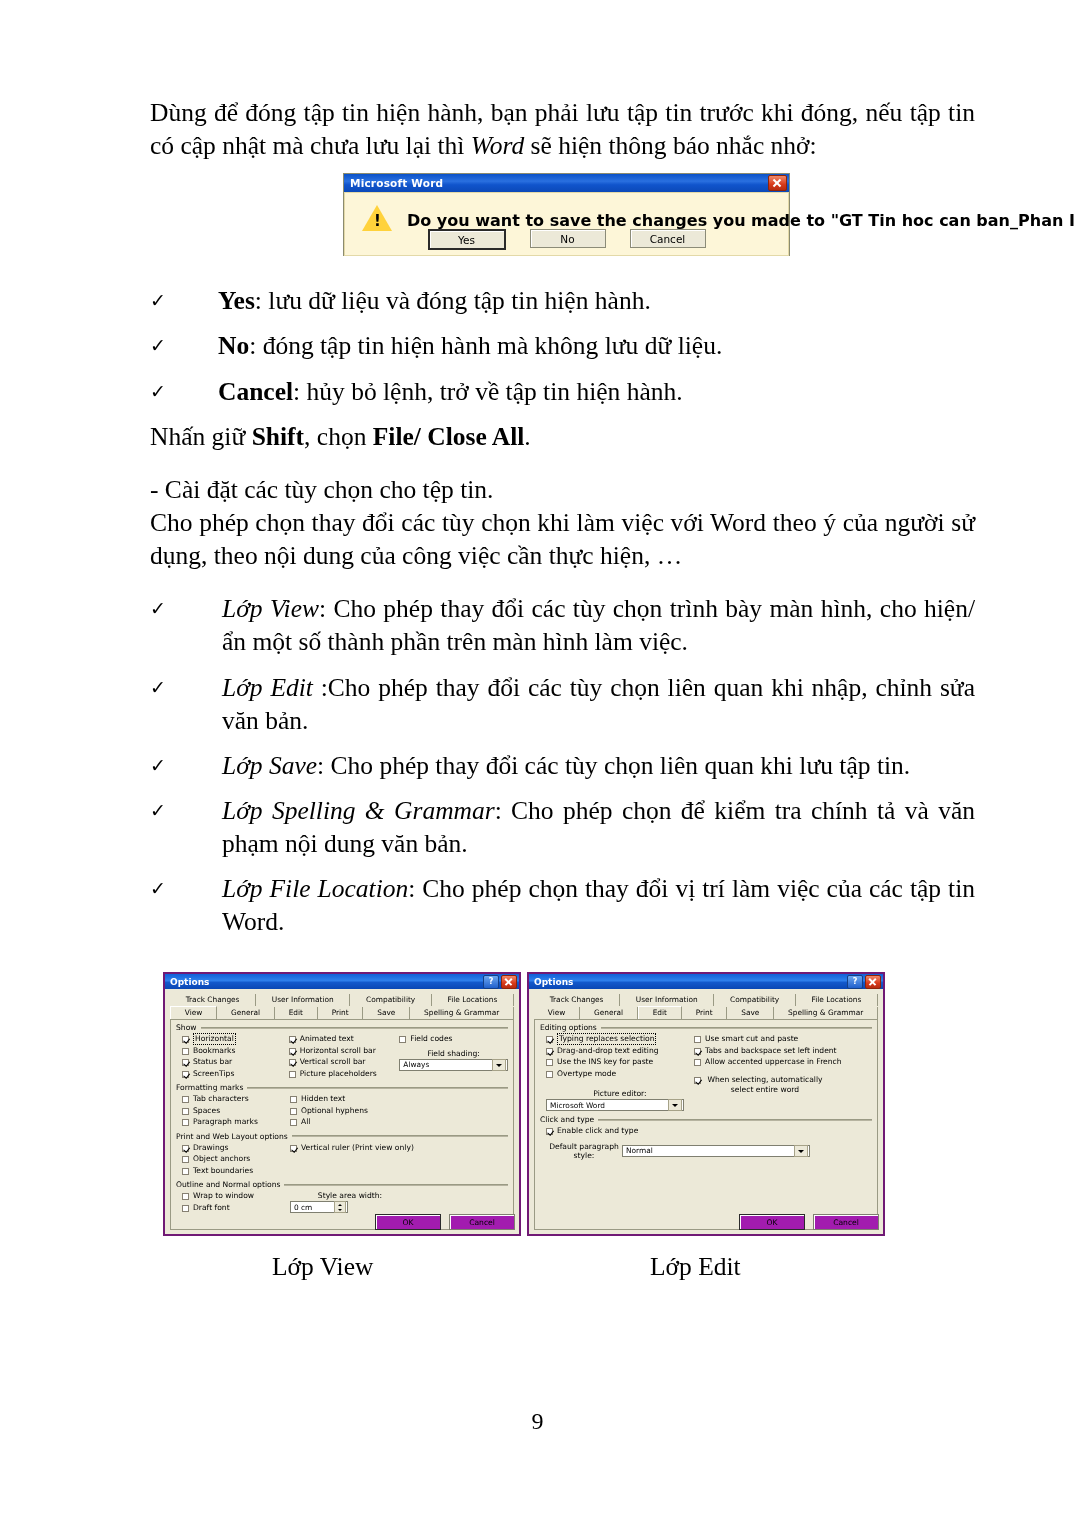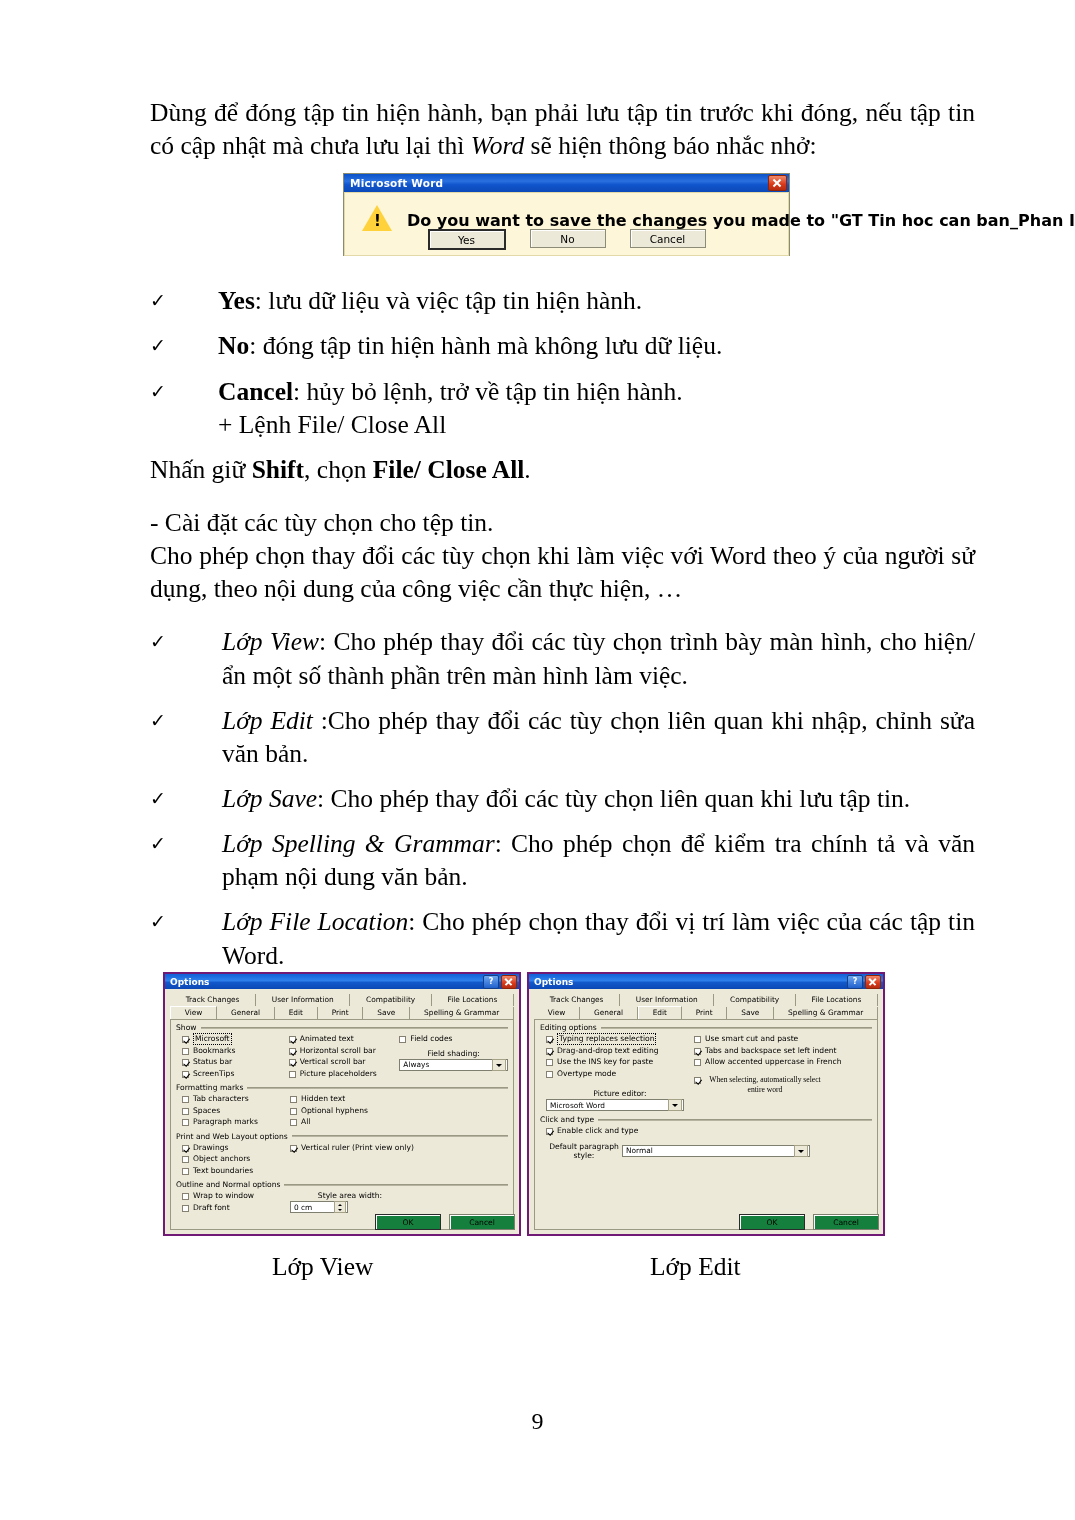--- a/index.html
+++ b/index.html
@@ -298,21 +298,21 @@
   .col { }
 
   .chkrow {
     display: flex;
     align-items: flex-start;
     gap: 4px;
     height: 11.5px;
     white-space: nowrap;
     font-size: 7.6px;
   }
-  .chkrow.two { height: auto; align-items: flex-start; font-family: Liberation Serif, serif; }
+  .chkrow.two { height: auto; align-items: flex-start; }
   .cbx {
     width: 7px; height: 7px;
     border: 1px solid #868072;
     background: #ffffff;
     margin-top: 2px;
     flex: 0 0 7px;
     position: relative;
     box-sizing: border-box;
   }
   .cbx.on::after {
@@ -393,21 +393,21 @@
 
   .opt-footer {
     position: absolute;
     right: 4px;
     bottom: 4px;
     display: flex;
     gap: 8px;
   }
   .opt-btn {
     width: 64px; height: 14px;
-    background: #15803d;
+    background: #a21caf;
     border: 1px solid #7f7f70;
     box-shadow: inset 1px 1px 0 #ffffff;
     font-size: 7.6px;
     display: flex;
     align-items: center;
     justify-content: center;
   }
   .opt-btn.default { border: 1px solid #2b2b2b; }
 
   
@@ -437,36 +437,35 @@
   <div class="content">
 
     <p class="para"><span>Dùng để đóng tập tin hiện hành, bạn phải lưu tập tin trước khi đóng, nếu tập tin có cập nhật mà chưa lưu lại thì </span><span class="ital">Word</span><span> sẽ hiện thông báo nhắc nhở:</span></p>
 
     <div style="height:110px"></div>
 
     <div class="spacer-sm"></div>
 
     <div class="bullet-row">
       <span class="bullet-mark">✓</span>
-      <span class="bullet-body"><span class="bold">Yes</span><span>: lưu dữ liệu và việc tập tin hiện hành.</span></span>
+      <span class="bullet-body"><span class="bold">Yes</span><span>: lưu dữ liệu và đóng tập tin hiện hành.</span></span>
     </div>
     <div class="spacer-sm"></div>
 
     <div class="bullet-row">
       <span class="bullet-mark">✓</span>
       <span class="bullet-body"><span class="bold">No</span><span>: đóng tập tin hiện hành mà không lưu dữ liệu.</span></span>
     </div>
     <div class="spacer-sm"></div>
 
     <div class="bullet-row">
       <span class="bullet-mark">✓</span>
       <span class="bullet-body"><span class="bold">Cancel</span><span>: hủy bỏ lệnh, trở về tập tin hiện hành.</span></span>
     </div>
 
-    <p class="para nojust" style="margin-left:68px">+ Lệnh File/ Close All</p>
 
     <div class="spacer-sm"></div>
 
     <p class="para nojust"><span>Nhấn giữ </span><span class="bold">Shift</span><span>, chọn </span><span class="bold">File/ Close All</span><span>.</span></p>
 
 
     <div class="spacer-md"></div>
 
     <p class="para nojust">- Cài đặt các tùy chọn cho tệp tin.</p>
 
@@ -552,21 +551,21 @@
 
         <div class="tabpanel">
 
           <div class="group">
             <div class="group-title">Show</div>
             <div class="group-body">
               <div class="cols">
                 <div class="col" style="width:108px">
                   <div class="chkrow">
                       <span class="cbx on"></span>
-                      <span class="chklabel focus">Microsoft</span>
+                      <span class="chklabel focus">Horizontal</span>
                     </div>
                   <div class="chkrow">
                       <span class="cbx"></span>
                       <span class="chklabel">Bookmarks</span>
                     </div>
                   <div class="chkrow">
                       <span class="cbx on"></span>
                       <span class="chklabel">Status bar</span>
                     </div>
                   <div class="chkrow">

